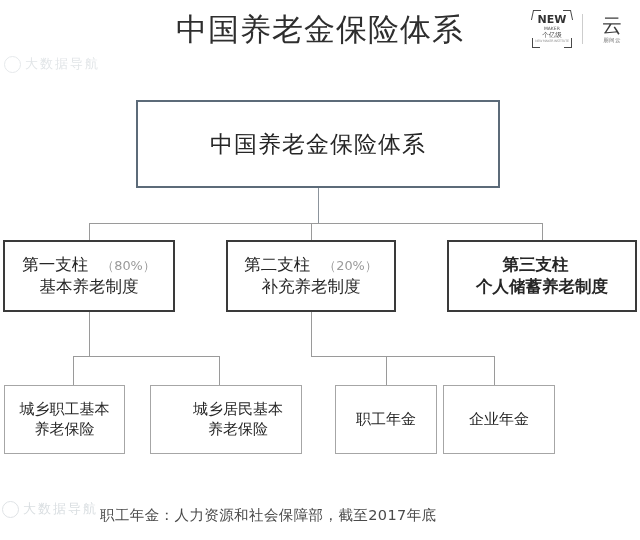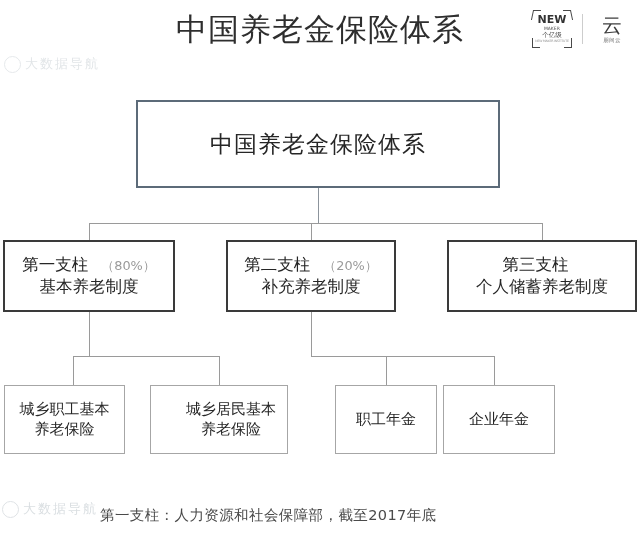--- a/index.html
+++ b/index.html
@@ -177,31 +177,31 @@
 
   
   .pillar {
     border: 2px solid #3a3a3a;
     font-size: 16.5px;
     top: 240px;
     height: 72px;
   }
   #node-pillar1 { left: 3px;   width: 172px; }
   #node-pillar2 { left: 226px; width: 170px; }
-  #node-pillar3 { left: 447px; width: 190px; }
+  #node-pillar3 { left: 447px; width: 190px; font-weight: bold; }
 
   
   .leaf {
     border: 1.5px solid #a6a6a6;
     font-size: 15px;
     top: 385px;
     height: 69px;
   }
   #node-leaf1 { left: 4px;   width: 121px; }
-  #node-leaf2 { left: 150px; width: 138px; padding-left: 24px; }
+  #node-leaf2 { left: 150px; width: 152px; padding-left: 24px; }
   #node-leaf3 { left: 335px; width: 102px; }
   #node-leaf4 { left: 443px; width: 112px; }
 
   
   .conn {
     position: absolute;
     background: #9a9a9a;
   }
   .conn-dark { background: #8c949c; }
   .v { width: 1px; }
@@ -303,15 +303,15 @@
     <span class="line">城乡居民基本</span>
     <span class="line">养老保险</span>
   </div>
   <div class="node leaf" id="node-leaf3">
     <span class="line">职工年金</span>
   </div>
   <div class="node leaf" id="node-leaf4">
     <span class="line">企业年金</span>
   </div>
 
-  <div class="footer-note">第一支柱：人力资源和社会保障部，截至2017年底</div>
+  <div class="footer-note">职工年金：人力资源和社会保障部，截至2017年底</div>
 
 </div>
 
 </body></html>

